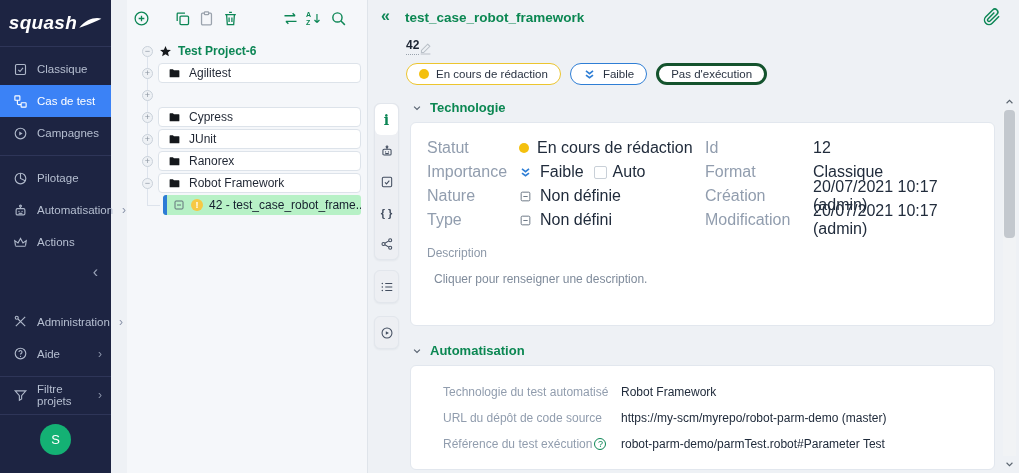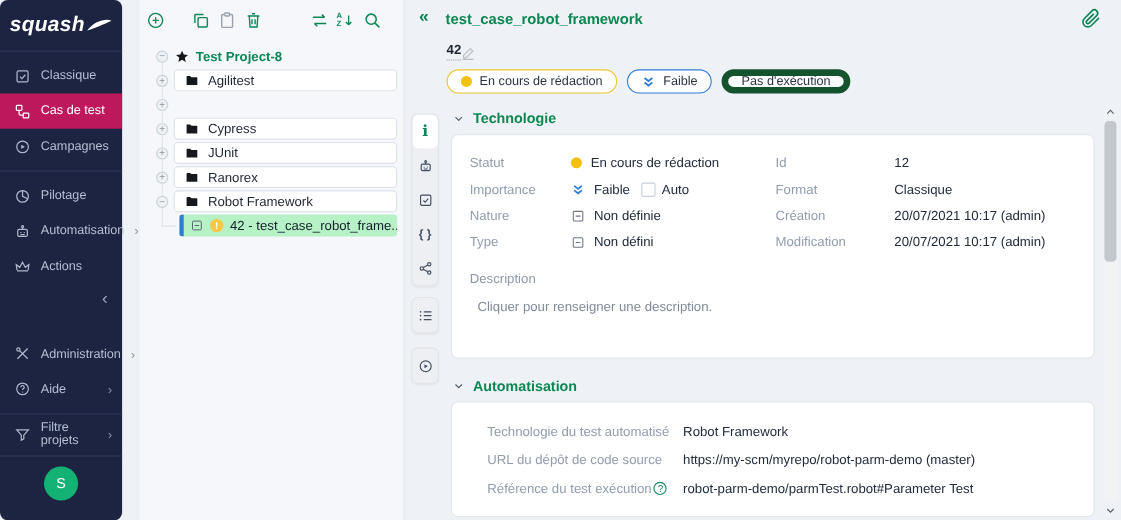--- a/index.html
+++ b/index.html
@@ -7,30 +7,30 @@
   body {
     width:1019px; height:473px; overflow:hidden;
     font-family:"Liberation Sans", sans-serif;
     background:#eef1f5; color:#212c3c;
   }
   #app { position:relative; width:1019px; height:473px; }
   svg { display:block; }
 
   
   .sidebar { position:absolute; left:0; top:0; width:111px; height:473px;
-    background:#1d2442; color:#b6bfd1; display:flex; flex-direction:column;border-radius:7px; }
+    background:#1d2442; color:#b6bfd1; display:flex; flex-direction:column; }
   .logo { height:47px; flex:none; display:flex; align-items:center; justify-content:center;
     border-bottom:1px solid #2e3558; }
   .logo-text { color:#fff; font-style:italic; font-weight:bold; font-size:19px; letter-spacing:.3px; }
   .logo-swoosh { width:24px; height:16px; margin-left:1px; }
   .nav { padding-top:6px; }
   .nav-item { height:32px; display:flex; align-items:center; gap:9px;
     padding:0 9px 0 13px; font-size:11.5px; cursor:pointer; }
   .nav-item .nicon { width:15px; height:15px; flex:none; color:#aeb7c9; }
-  .nav-item.selected { background:#be185d; color:#fff;align-items:center; }
+  .nav-item.selected { background:#3b82f6; color:#fff;align-items:center; }
   .nav-item.selected .nicon { color:#fff; }
   .nav-chevron { margin-left:auto; font-size:12px; color:#8a93a9; }
   .nav-divider { height:1px; background:#2e3558; margin:6px 0; flex:none; }
   .collapse-row { height:34px; display:flex; align-items:center; justify-content:flex-end;
     padding-right:13px; font-size:16px; color:#9aa3b8; }
   .admin-group { margin-top:14px; }
   .spacer { flex:1; }
   .avatar-row { height:44px; margin-bottom:16px; display:flex; align-items:center; justify-content:center; }
   .avatar { width:31px; height:31px; border-radius:50%; background:#14b174; color:#fff;
     display:flex; align-items:center; justify-content:center; font-size:13px; }
@@ -78,21 +78,21 @@
   .page-title { position:absolute; left:37px; top:10px; color:#0b8752; font-weight:bold; font-size:13.5px; }
   .paperclip { position:absolute; right:18px; top:6px; width:18px; height:22px; color:#0c8655; cursor:pointer; }
   .ref-row { position:absolute; left:38px; top:38px; display:flex; align-items:flex-end; gap:0; }
   .ref { font-weight:bold; font-size:12px; color:#1c2533; border-bottom:1px dotted #9aa3ad; padding-bottom:2px; }
   .pencil { width:13px; height:13px; color:#b9c0c8; cursor:pointer; }
   .badges { position:absolute; left:38px; top:63px; display:flex; gap:9px; }
   .badge { height:22px; border-radius:12px; background:#fff; display:inline-flex; align-items:center;
     gap:7px; padding:0 12px; font-size:11.5px; color:#2a3342; cursor:pointer; }
   .badge.status { border:1px solid #ecc52e; }
   .badge.importance { border:1px solid #2e7ed5; }
-  .badge.execution { border:6px solid #14532d; }
+  .badge.execution { border:3px solid #14532d; }
   .dot { width:10px; height:10px; border-radius:50%; background:#f4c00e; }
   .chev2-blue { width:13px; height:13px; color:#2e7ed5; }
 
   .tabstrip { position:absolute; left:6px; top:103px; width:25px; }
   .tabgroup { background:#edeff3; border:1px solid #e2e6ec; border-radius:6px; overflow:hidden;
     box-shadow:0 1px 2px rgba(20,30,50,.05); }
   .tabcell { width:23px; height:31px; display:flex; align-items:center; justify-content:center;
     color:#434e60; cursor:pointer; }
   .tabcell svg { width:14px; height:14px; }
   .tabcell.active { background:#fff; border-radius:6px; color:#0c8655;
@@ -102,21 +102,21 @@
 
   .sections { position:absolute; left:42px; top:100px; right:24px; }
   .sec-head { display:flex; align-items:center; gap:8px; margin:0 0 7px 2px; cursor:pointer; }
   .sec-chev { width:10px; height:10px; color:#55606e; }
   .sec-title { color:#0b8752; font-weight:bold; font-size:13px; }
   .card { background:#fff; border:1px solid #e2e7ee; border-radius:6px; }
   .info-card { padding:13px 16px 10px; height:204px; }
   .cols { display:flex; }
   .col-l { width:278px; }
   .col-r { flex:1; }
-  .frow { display:flex; align-items:center; height:24px; font-size:12px; }
+  .frow { display:flex; align-items:center; height:24px; font-size:16px; }
   .flabel { color:#919dae; }
   .col-l .flabel { width:92px; flex:none; }
   .col-r .flabel { width:108px; flex:none; }
   .fval { color:#212c3c; display:flex; align-items:center; gap:8px; }
   .mini-sq { width:13px; height:13px; color:#6b7684; }
   .auto-box { width:13px; height:13px; border:1px solid #c9d0d8; border-radius:2px; background:#fff;
     margin-left:10px; cursor:pointer; }
   .auto-label { margin-left:6px; color:#212c3c; }
   .muted { color:#8d99a9; }
   .desc-label { margin-top:14px; color:#8d99a9; font-size:12px; }
@@ -289,21 +289,21 @@
         </span>
     </div>
     <div class="tree">
       <div class="tree-line-v"></div>
       <div class="tree-line-l"></div>
       <div class="tree-row project-row">
         <span class="expander">−</span>
         <svg class="star-ic" viewBox="0 0 24 24">
             <path d="M12 2l2.9 6.6 7.1.6-5.4 4.7 1.6 7-6.2-3.7-6.2 3.7 1.6-7L2 9.2l7.1-.6z" fill="currentColor"></path>
           </svg>
-        <span class="project-label">Test Project-8</span>
+        <span class="project-label">Test Project-6</span>
       </div>
 
       <div class="tree-row folder-row">
         <span class="expander">+</span>
         <span class="folder-box">
           <svg class="folder-ic" viewBox="0 0 24 24">
               <path d="M3 5a1 1 0 011-1h5l2 2h9a1 1 0 011 1v11a1 1 0 01-1 1H4a1 1 0 01-1-1z" fill="currentColor"></path>
             </svg>
           <span>Agilitest</span>
         </span>

